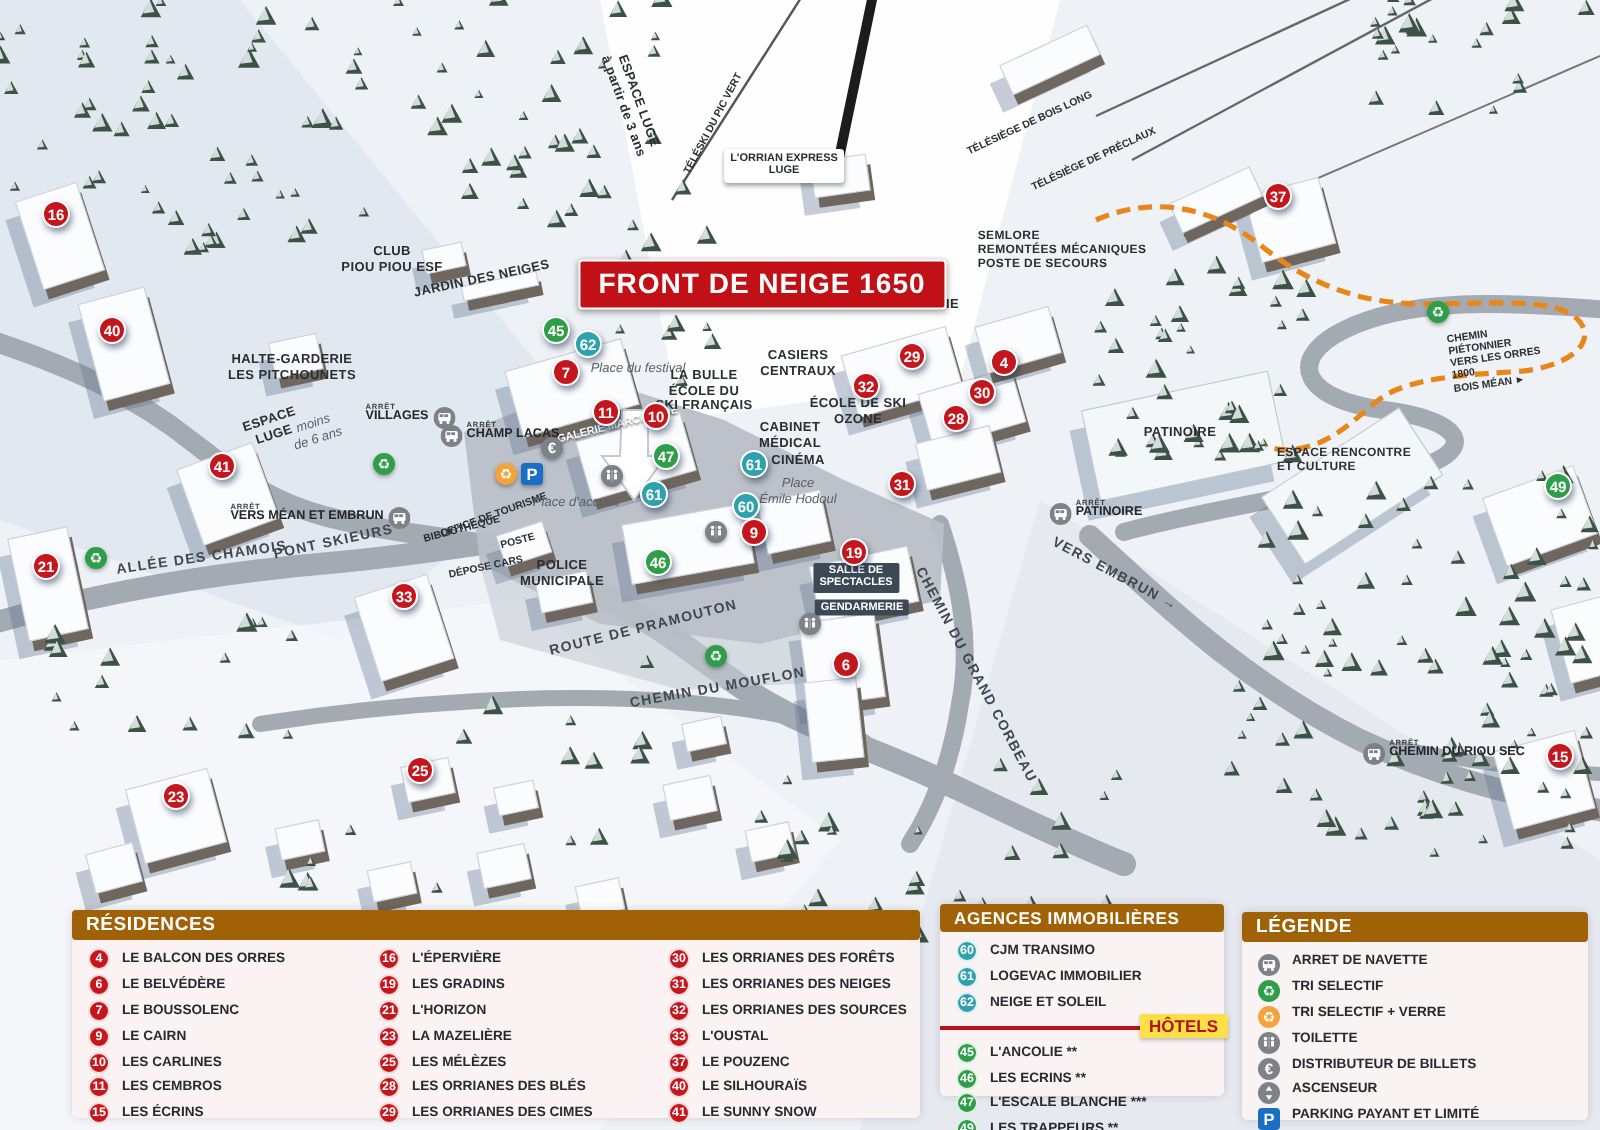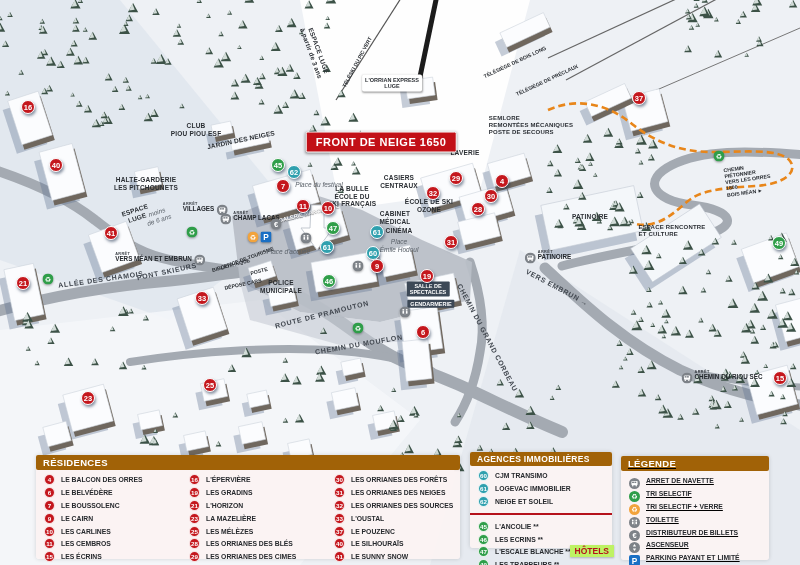--- a/index.html
+++ b/index.html
@@ -13,21 +13,21 @@
     pointer-events:none;}
   .lbl.poi{font-size:6.5px;letter-spacing:.2px;}
   .lbl.poi-l{font-size:6px;text-align:left;letter-spacing:.2px;}
   .lbl.road{font-size:7px;color:#41474f;letter-spacing:.7px;}
   .lbl.place{font-size:6.5px;font-weight:normal;font-style:italic;color:#596068;}
   .lbl.wbox{font-size:5.5px;background:#fff;padding:2px 3px;border-radius:2px;
     box-shadow:0 1px 2px rgba(0,0,0,.35);}
   .lbl.white{font-size:5.5px;color:#fff;text-shadow:0 1px 1px rgba(0,0,0,.5);}
   .lbl.dark{font-size:5.5px;color:#fff;background:#3c4856;padding:1px 3px;border-radius:1px;}
   .lbl.tiny{font-size:5.2px;text-align:left;}
-  .lbl.banner{font-size:11px;color:#fff;background:#c21017;padding:3px 9px;
+  .lbl.banner{font-size:14px;color:#fff;background:#c21017;padding:3px 9px;
     border:1px solid #fff;border-radius:2px;box-shadow:0 1px 3px rgba(0,0,0,.4);letter-spacing:.5px;}
 
   
   .mk{position:absolute;z-index:4;width:14px;height:14px;border-radius:50%;
     border:1.5px solid #fff;box-sizing:border-box;display:flex;align-items:center;justify-content:center;
     font-size:7.5px;font-weight:bold;color:#fff;transform:translate(-50%,-50%);
     box-shadow:1px 2px 3px rgba(20,40,70,.5);}
   .mk.red{background:#c4171d;} .mk.green{background:#2f9e49;} .mk.teal{background:#2fa0ae;}
 
   
@@ -50,22 +50,22 @@
   .rows{padding:3px 6px 2px 8px;}
   .prow{display:flex;align-items:center;gap:6px;height:12.9px;}
   .prow .num{width:11px;height:11px;border-radius:50%;flex:0 0 auto;display:flex;
     align-items:center;justify-content:center;color:#fff;font-size:6.2px;font-weight:bold;
     border:1px solid rgba(255,255,255,.85);box-sizing:border-box;}
   .prow .num.red{background:#c4171d;} .prow .num.teal{background:#2fa0ae;} .prow .num.green{background:#2f9e49;}
   .prow .plbl{font-size:6.8px;font-weight:bold;color:#26292d;white-space:nowrap;}
   #res-rows{display:grid;grid-auto-flow:column;grid-template-rows:repeat(7,1fr);
     grid-template-columns:145px 145px auto;}
   .hotels-sep{position:relative;border-top:2px solid #b5121b;margin:3px 0 2px 0;}
-  .hotels-chip{position:absolute;right:-2px;top:-8px;background:#bef264;color:#b5121b;
-    font-weight:bold;font-size:8.5px;padding:1px 5px;box-shadow:0 1px 2px rgba(0,0,0,.25);margin-top:38px;}
+  .hotels-chip{position:absolute;right:-2px;top:-8px;background:#fde047;color:#b5121b;
+    font-weight:bold;font-size:8.5px;padding:1px 5px;box-shadow:0 1px 2px rgba(0,0,0,.25);}
   .prow .licon{width:11px;height:11px;flex:0 0 auto;}
 </style>
 </head>
 <body>
 
 <div class="stage">
 
   <svg class="mapbg" width="800" height="565" viewBox="0 0 800 565">
     <rect x="0" y="0" width="800" height="565" fill="#eef1f5"></rect>
 
@@ -1194,21 +1194,21 @@
           <span class="num green">47</span>
           <span class="plbl">L'ESCALE BLANCHE ***</span>
         </div>
         <div class="prow">
           <span class="num green">49</span>
           <span class="plbl">LES TRAPPEURS **</span>
         </div>
       </div>
   </div>
 
-  <div class="panel" style="left:621px;top:456px;width:148px;height:104px;text-decoration:underline;">
+  <div class="panel" style="left:621px;top:456px;width:173px;height:104px;">
     <div class="phead">LÉGENDE</div>
     <div class="rows" id="lg-rows">
         <div class="prow">
           <span class="licon"><svg viewBox="0 0 10 10" width="100%" height="100%">
               <circle cx="5" cy="5" r="5" fill="#7d8288"></circle>
               <rect x="2.2" y="2.7" width="5.6" height="3.8" rx=".8" fill="#fff"></rect>
       <rect x="2.8" y="3.3" width="1.7" height="1.3" fill="#7d8288"></rect>
               <rect x="4.9" y="3.3" width="1.7" height="1.3" fill="#7d8288"></rect>
       <circle cx="3.4" cy="7" r=".7" fill="#fff"></circle>
               <circle cx="6.6" cy="7" r=".7" fill="#fff"></circle>

